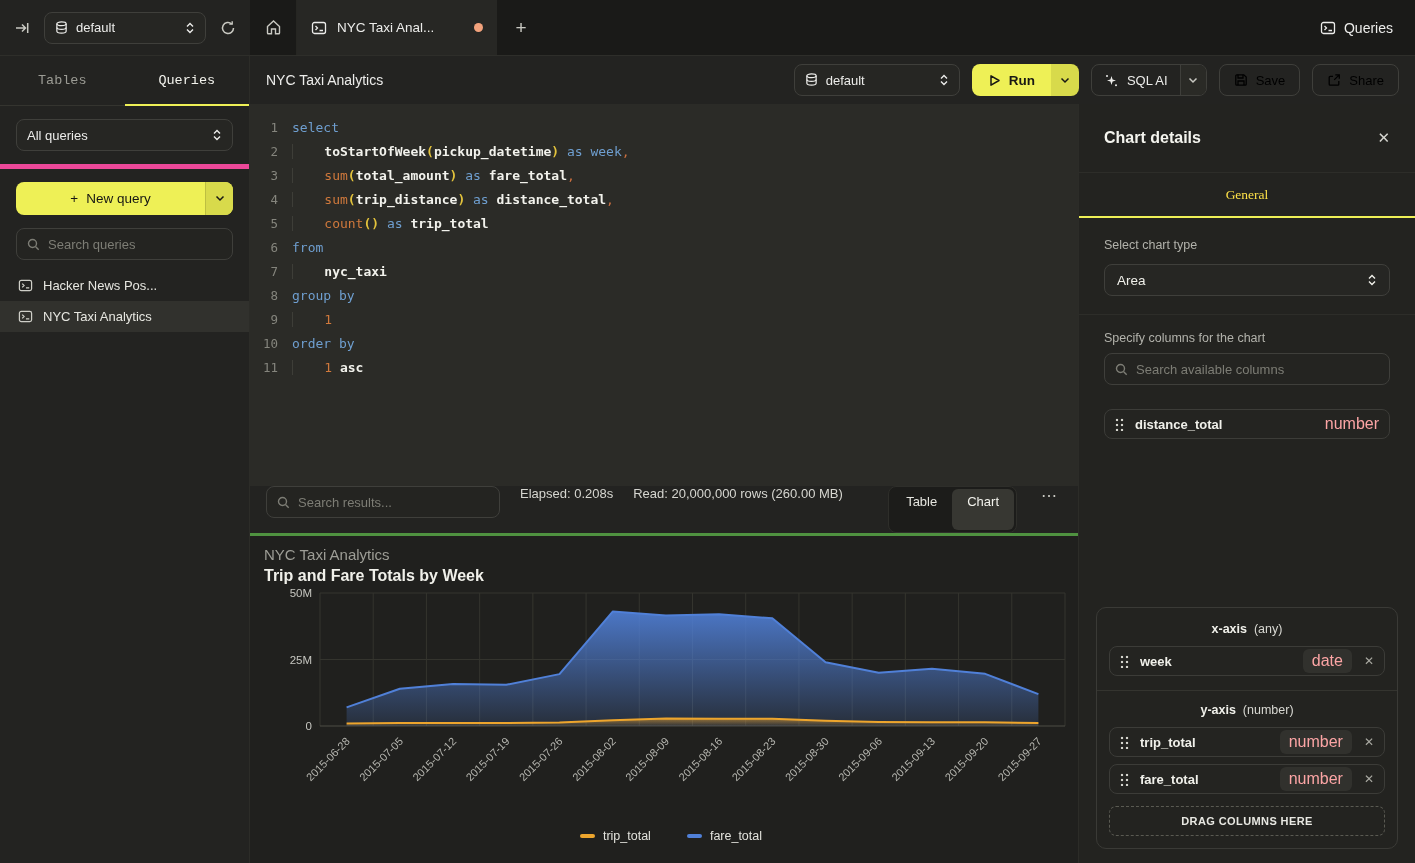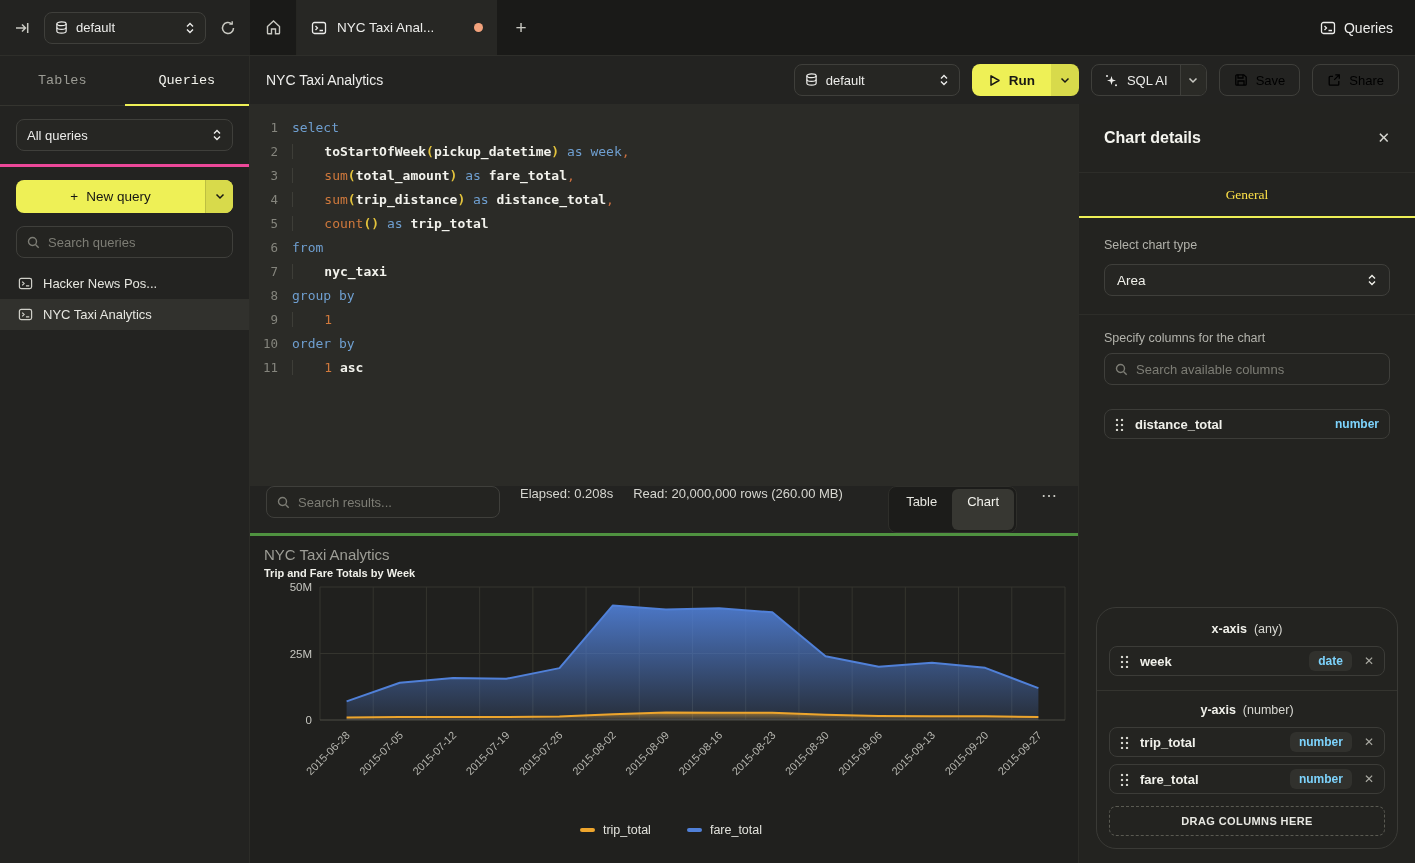--- a/index.html
+++ b/index.html
@@ -29,21 +29,21 @@
   .topbar-right{display:flex;align-items:center;gap:8px;padding:0 22px;margin-left:auto;color:#ececе6;font-size:14px;cursor:pointer;}
   
   .row{flex:1;display:flex;min-height:0;}
   
   .sidebar{width:250px;flex-shrink:0;background:#232321;border-right:1px solid #2c2c28;display:flex;flex-direction:column;}
   .side-tabs{display:flex;height:50px;border-bottom:1px solid #34342f;font-family:Liberation Mono, monospace;}
   .side-tab{flex:1;display:flex;align-items:center;justify-content:center;font-size:13.5px;color:#9b9b94;cursor:pointer;position:relative;}
   .side-tab.active{color:#f2f2ec;}
   .side-tab.active::after{content:"";position:absolute;left:0;right:0;bottom:-1px;height:2px;background:var(--yellow);}
   .side-section{padding:13px 16px;}
-  .side-divider{border-bottom:3px solid #ec4899;}
+  .side-divider{border-bottom:5px solid #ec4899;}
   .btn-newquery{display:flex;align-items:stretch;height:33px;border-radius:8px;overflow:hidden;background:var(--yellow);color:#161613;cursor:pointer;}
   .btn-newquery .main{flex:1;display:flex;align-items:center;justify-content:center;gap:8px;font-size:13.5px;}
   .btn-newquery .chev{width:28px;display:flex;align-items:center;justify-content:center;background:var(--yellow-dk);border-left:1px solid rgba(0,0,0,.12);}
   .search-box{display:flex;align-items:center;gap:8px;height:32px;border:1px solid #3f3f3b;border-radius:8px;padding:0 10px;background:#242421;color:var(--ph);}
   .search-box input{flex:1;background:none;border:none;outline:none;color:#e8e8e2;font-size:13px;font-family:"Liberation Sans",sans-serif;}
   .search-box input::placeholder{color:var(--ph);}
   .query-list{padding:4px 0;}
   .q-item{display:flex;align-items:center;gap:10px;height:31px;padding:0 18px;font-size:13px;color:#e6e6e0;cursor:pointer;white-space:nowrap;}
   .q-item.selected{background:#31312d;}
   .q-item svg{flex-shrink:0;color:#cfcfc8;}
@@ -78,21 +78,21 @@
   .results-bar .search-box{width:234px;flex-shrink:0;}
   .stat{font-size:13px;color:#d6d6d0;white-space:nowrap;}
   .toggle{margin-left:auto;display:flex;background:#1c1c1a;border-radius:8px;padding:2px;border:1px solid #2e2e2a;}
   .toggle .seg{padding:5px 15px;font-size:13px;border-radius:6px;color:#e6e6e0;cursor:pointer;}
   .toggle .seg.active{background:#37373217;background:#373732;color:#f2f2ec;}
   .more-btn{font-size:16px;color:#c9c9c2;padding:0 4px;cursor:pointer;letter-spacing:1px;}
   .green-divider{height:3px;background:var(--green);flex-shrink:0;}
   
   .chart-section{flex:1;background:#20201e;padding:10px 0 0 14px;overflow:hidden;}
   .chart-title{font-size:15px;color:#9d9d96;}
-  .chart-subtitle{font-size:11px;font-weight:700;color:#f0f0ea;margin-top:4px;}
+  .chart-subtitle{font-size:16px;font-weight:700;color:#f0f0ea;margin-top:4px;}
   .chart-legend{display:flex;justify-content:center;gap:36px;margin-top:2px;}
   .legend-item{display:flex;align-items:center;gap:8px;font-size:12.5px;color:#e2e2dc;cursor:pointer;}
   .legend-swatch{width:15px;height:4px;border-radius:2px;display:inline-block;}
   
   .panel{width:337px;flex-shrink:0;background:#232320;border-left:1px solid #2c2c28;display:flex;flex-direction:column;overflow:hidden;}
   .panel-header{height:69px;display:flex;align-items:center;justify-content:space-between;padding:0 25px 0 25px;border-bottom:1px solid #2d2d29;flex-shrink:0;}
   .panel-header .t{font-size:16px;font-weight:700;color:#f4f4ee;}
   .panel-close{font-size:15px;color:#d6d6d0;cursor:pointer;}
   .panel-tabs{display:flex;height:45px;border-bottom:1px solid #34342f;flex-shrink:0;}
   .panel-tab{flex:1;display:flex;align-items:center;justify-content:center;font-size:13.5px;color:#9b9b94;cursor:pointer;position:relative;}
@@ -100,24 +100,24 @@
   .panel-tab.active::after{content:"";position:absolute;left:0;right:0;bottom:-1px;height:2px;background:var(--yellow);}
   .panel-body{flex:1;display:flex;flex-direction:column;padding:20px 17px 14px 17px;min-height:0;}
   .panel-label{font-size:12.5px;color:#b2b2ab;margin:0 8px 8px 8px;}
   .panel-select{margin:0 0 18px 0;display:flex;align-items:center;height:32px;border:1px solid #3f3f3b;border-radius:8px;background:#26262310;background:#262623;padding:0 12px;font-size:13.5px;color:#f0f0ea;cursor:pointer;}
   .panel-select .grow{flex:1;}
   .section-divider{border-top:1px solid #2d2d29;margin:0 -17px 16px -17px;}
   .panel .search-box{margin:0 8px 12px 8px;}
   .col-row{display:flex;align-items:center;gap:10px;height:30px;border:1px solid #3c3c38;border-radius:8px;padding:0 10px;margin:0 8px 7px 8px;background:#242421;font-size:13px;}
   .col-row .grip{width:10px;height:13px;flex-shrink:0;background-image:radial-gradient(circle at 2px 2px,#d4d4cd 1.3px,transparent 1.6px);background-size:5px 5px;cursor:grab;}
   .col-row .cname{flex:1;font-weight:700;color:#f0f0ea;white-space:nowrap;overflow:hidden;}
-  .col-row .ctype{font-size:12px;font-weight:700;color:#7dd3fc;}
+  .col-row .ctype{font-size:16px;font-weight:400;color:#fca5a5;}
   .col-row .ctype.pill{background:#31312d;border-radius:6px;padding:3px 9px;}
   .col-row .x{color:#a9a9a2;font-size:12px;cursor:pointer;padding-left:2px;}
-  .axes-box{margin-top:auto;border:1px solid #3a3a36;border-radius:20px;padding:10px 4px 12px 4px;}
+  .axes-box{margin-top:auto;border:1px solid #3a3a36;border-radius:10px;padding:10px 4px 12px 4px;}
   .axes-section-title{text-align:center;font-size:12.5px;color:#f0f0ea;margin:4px 0 10px 0;}
   .axes-section-title b{font-weight:700;}
   .axes-section-title span{color:#d8d8d2;font-weight:400;}
   .axes-inner-divider{border-top:1px solid #34342f;margin:14px -4px 12px -4px;}
   .drop-zone{margin:12px 8px 0 8px;border:1px dashed #5a5a52;border-radius:7px;height:30px;display:flex;align-items:center;justify-content:center;font-size:11px;font-weight:700;letter-spacing:.4px;color:#e8e8e2;}
   svg{display:block;}
 </style>
 </head>
 <body>
 

